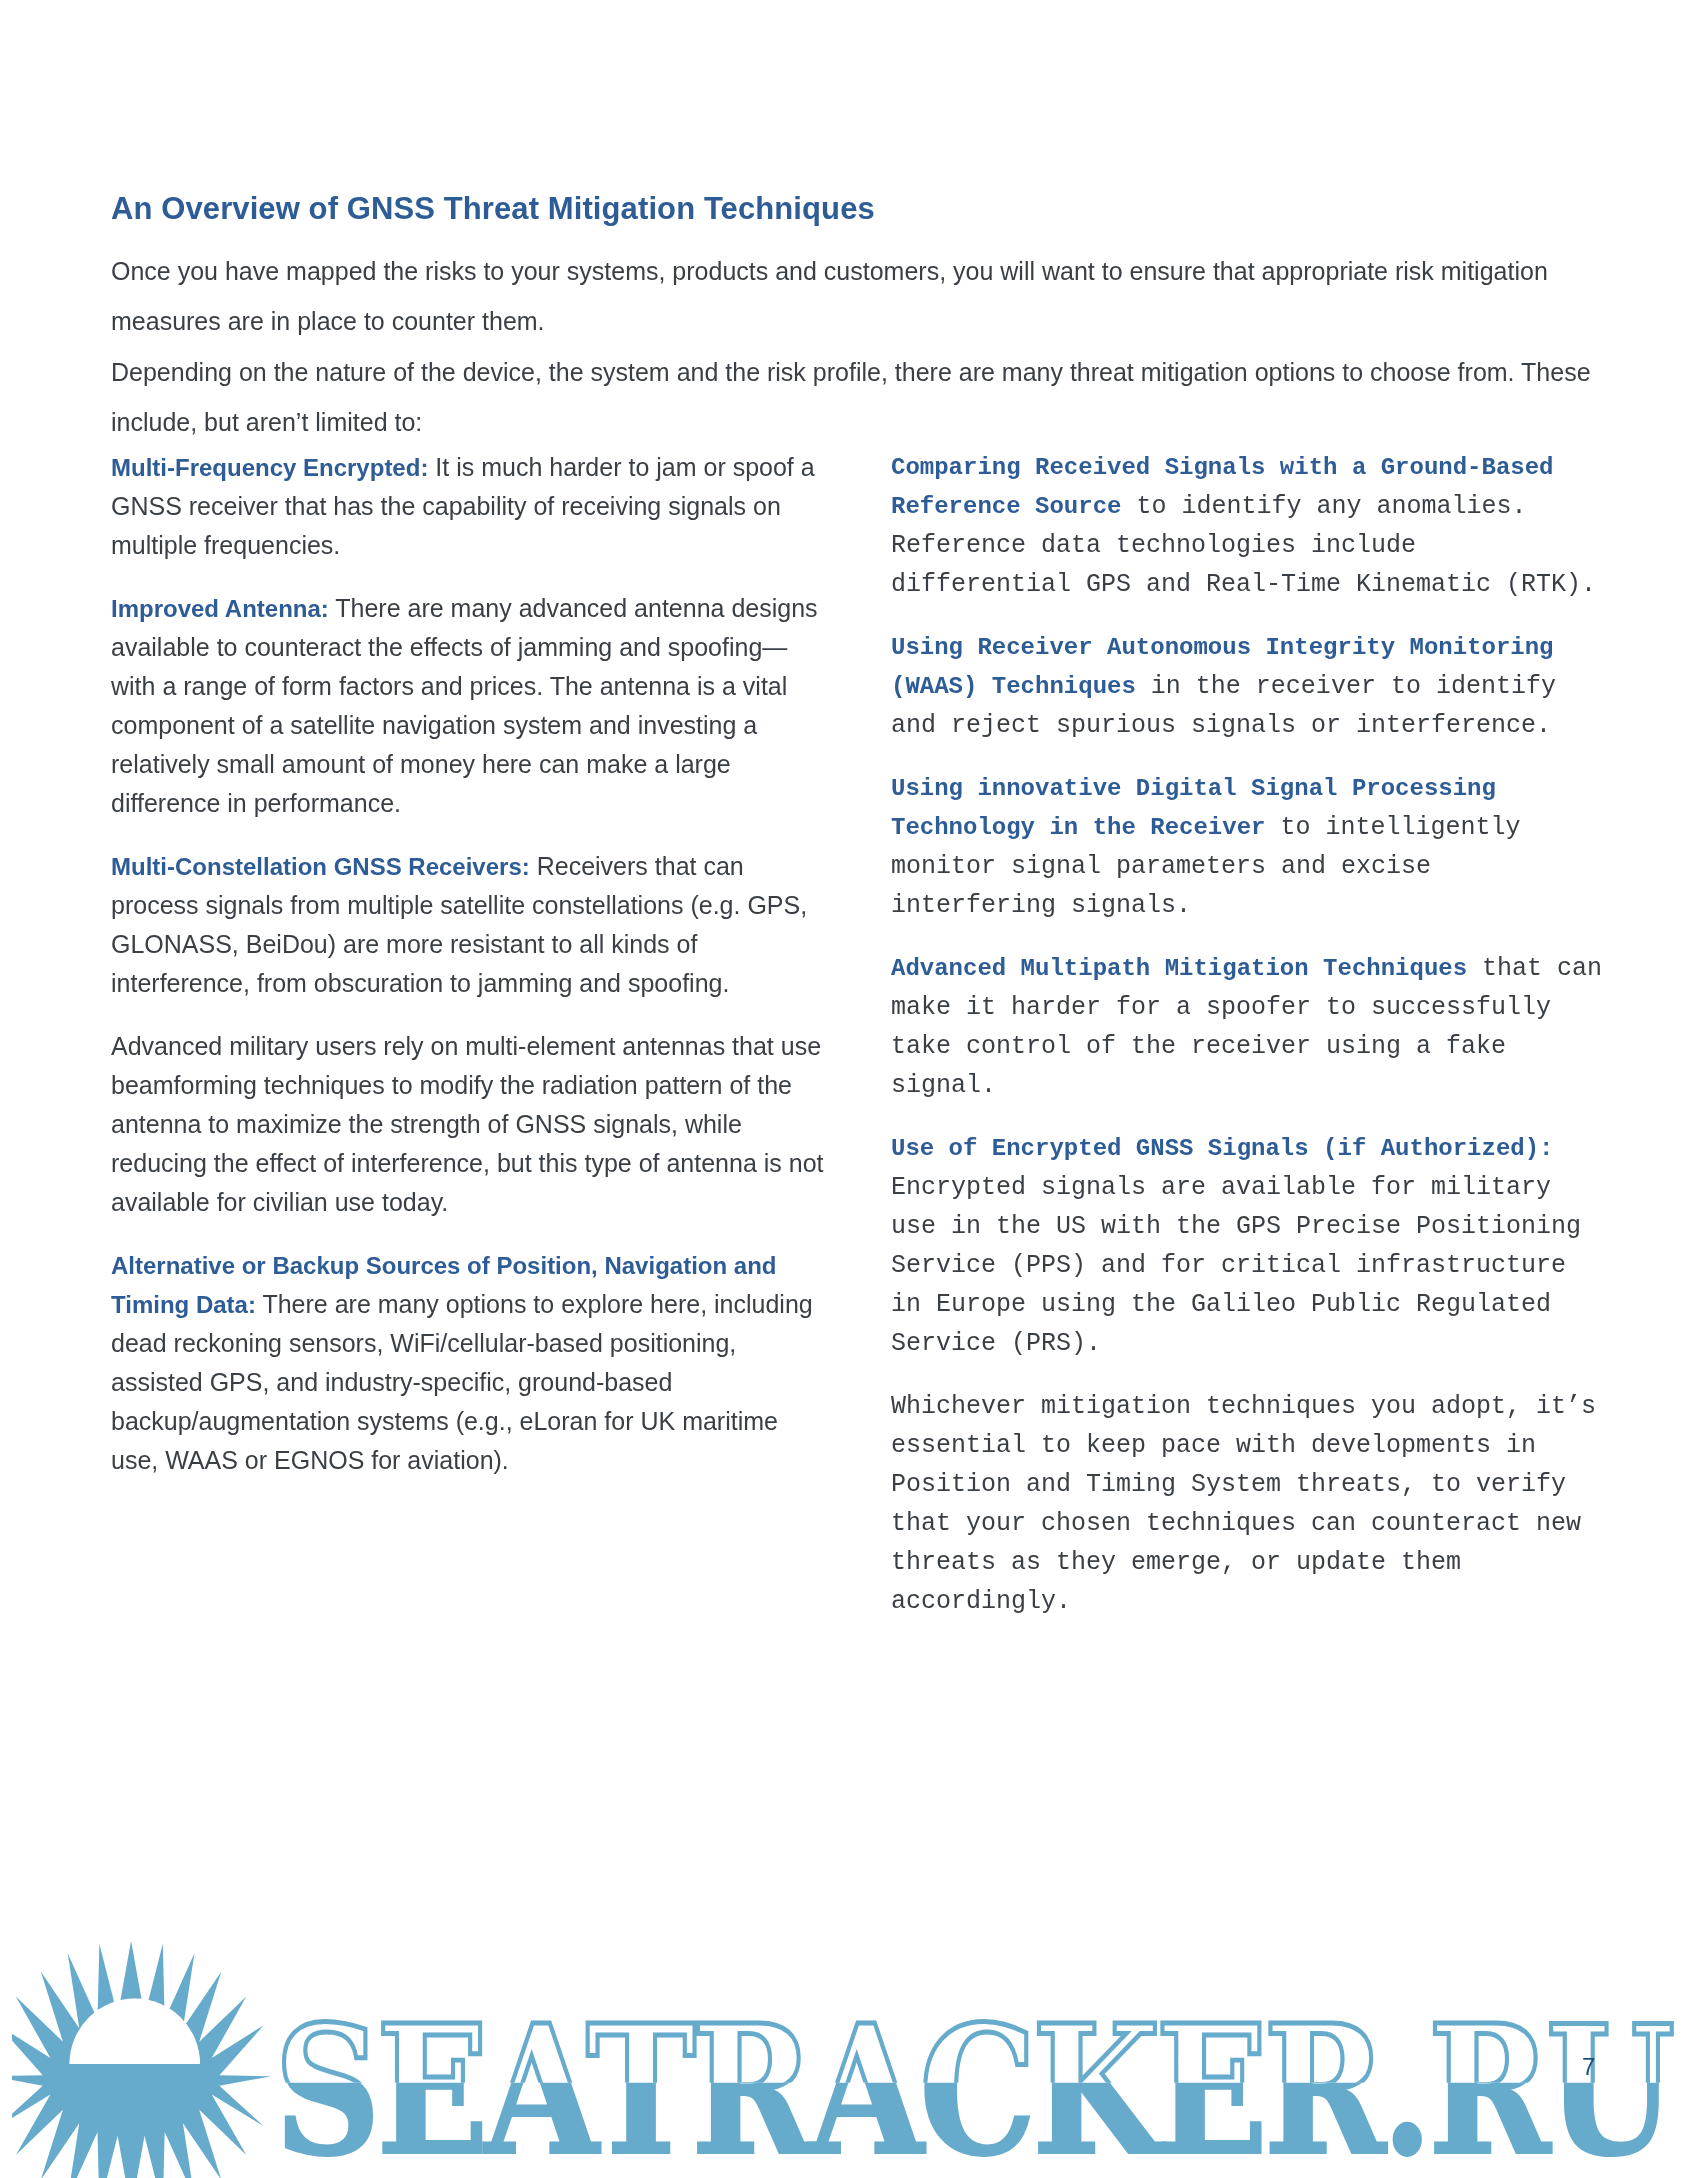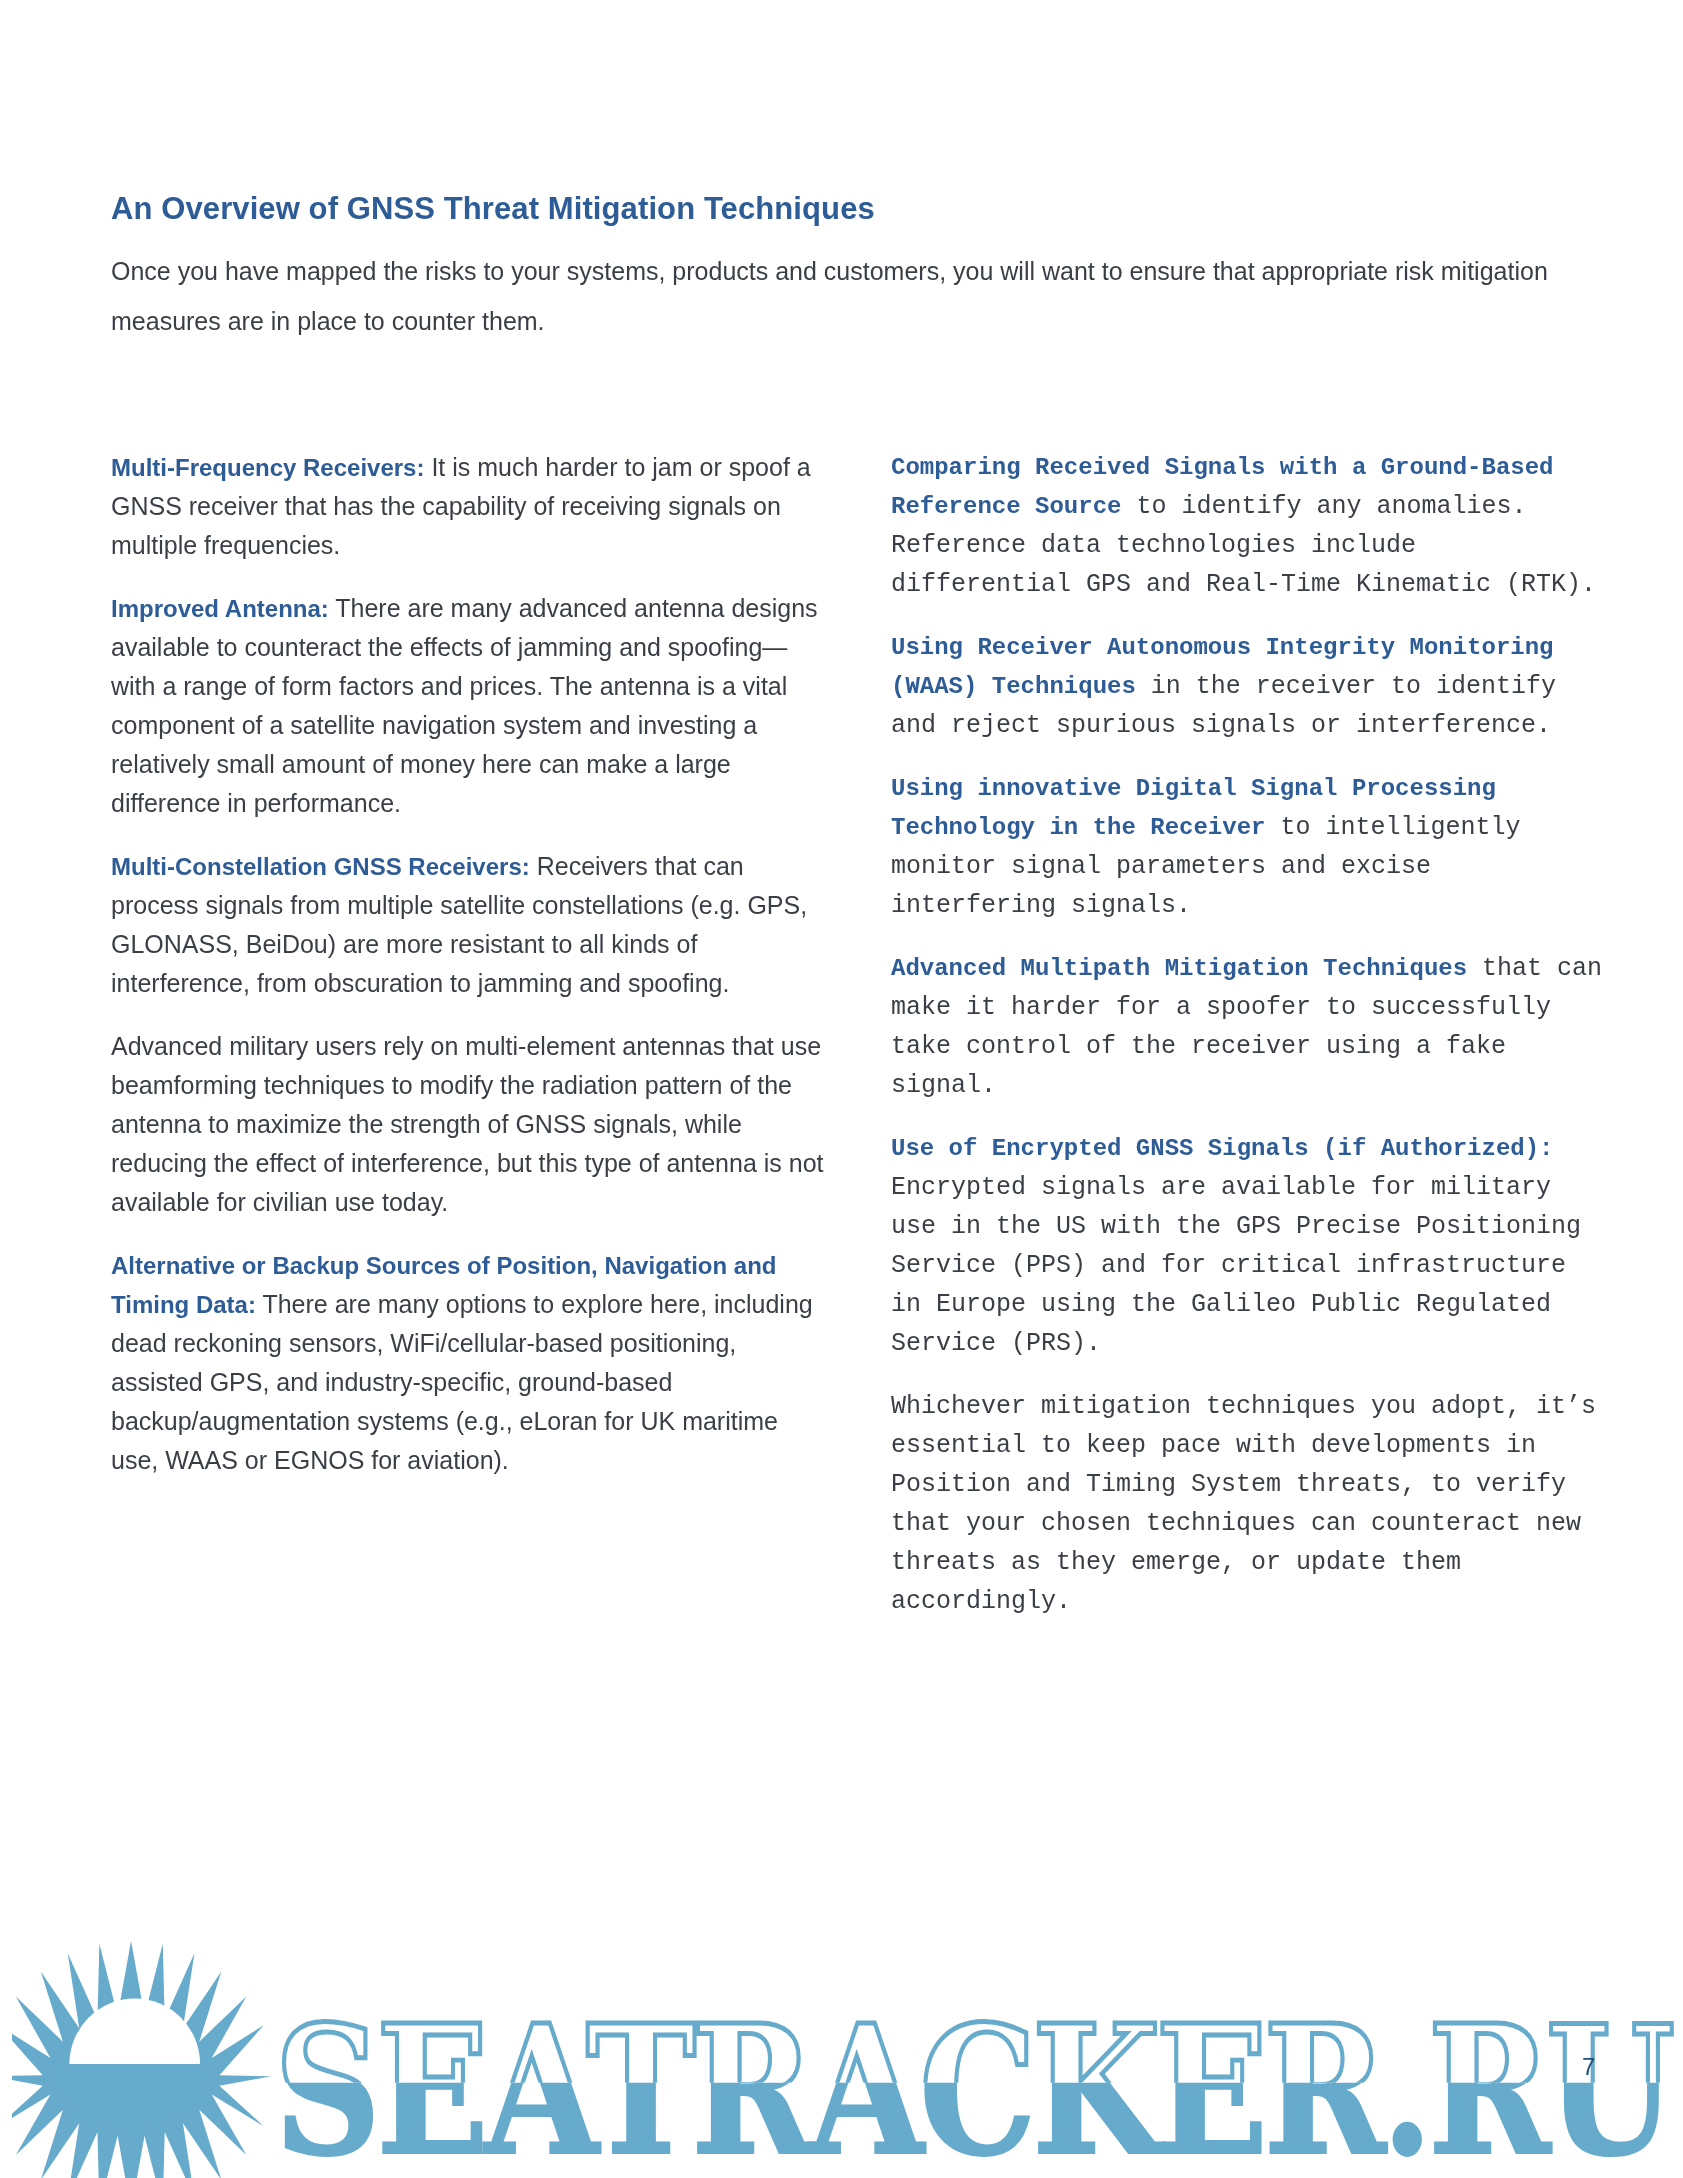--- a/index.html
+++ b/index.html
@@ -76,24 +76,25 @@
     }
   </style>
 </head>
 <body>
 
 <div class="page">
 
   <h1 class="title">An Overview of GNSS Threat Mitigation Techniques</h1>
 
   <p class="intro intro-1">Once you have mapped the risks to your systems, products and customers, you will want to ensure that appropriate risk mitigation measures are in place to counter them.</p>
+  <p class="intro intro-2">Depending on the nature of the device, the system and the risk profile, there are many threat mitigation options to choose from. These include, but aren’t limited to:</p>
 
   <div class="col col-left">
     <p class="para">
-      <span class="lead">Multi-Frequency Receivers:</span><span> It is much harder to jam or spoof a GNSS receiver that has the capability of receiving signals on multiple frequencies.</span>
+      <span class="lead">Multi-Frequency Encrypted:</span><span> It is much harder to jam or spoof a GNSS receiver that has the capability of receiving signals on multiple frequencies.</span>
     </p>
     <p class="para">
       <span class="lead">Improved Antenna:</span><span> There are many advanced antenna designs available to counteract the effects of jamming and spoofing—with a range of form factors and prices.  The antenna is a vital component of a satellite navigation system and investing a relatively small amount of money here can make a large difference in performance.</span>
     </p>
     <p class="para">
       <span class="lead">Multi-Constellation GNSS Receivers:</span><span> Receivers that can process signals from multiple satellite constellations (e.g. GPS, GLONASS, BeiDou) are more resistant to all kinds of interference, from obscuration to jamming and spoofing.</span>
     </p>
     <p class="para">
       <span>Advanced military users rely on multi-element antennas that use beamforming techniques to modify the radiation pattern of the antenna to maximize the strength of GNSS signals, while reducing the effect of interference, but this type of antenna is not available for civilian use today.</span>
     </p>

